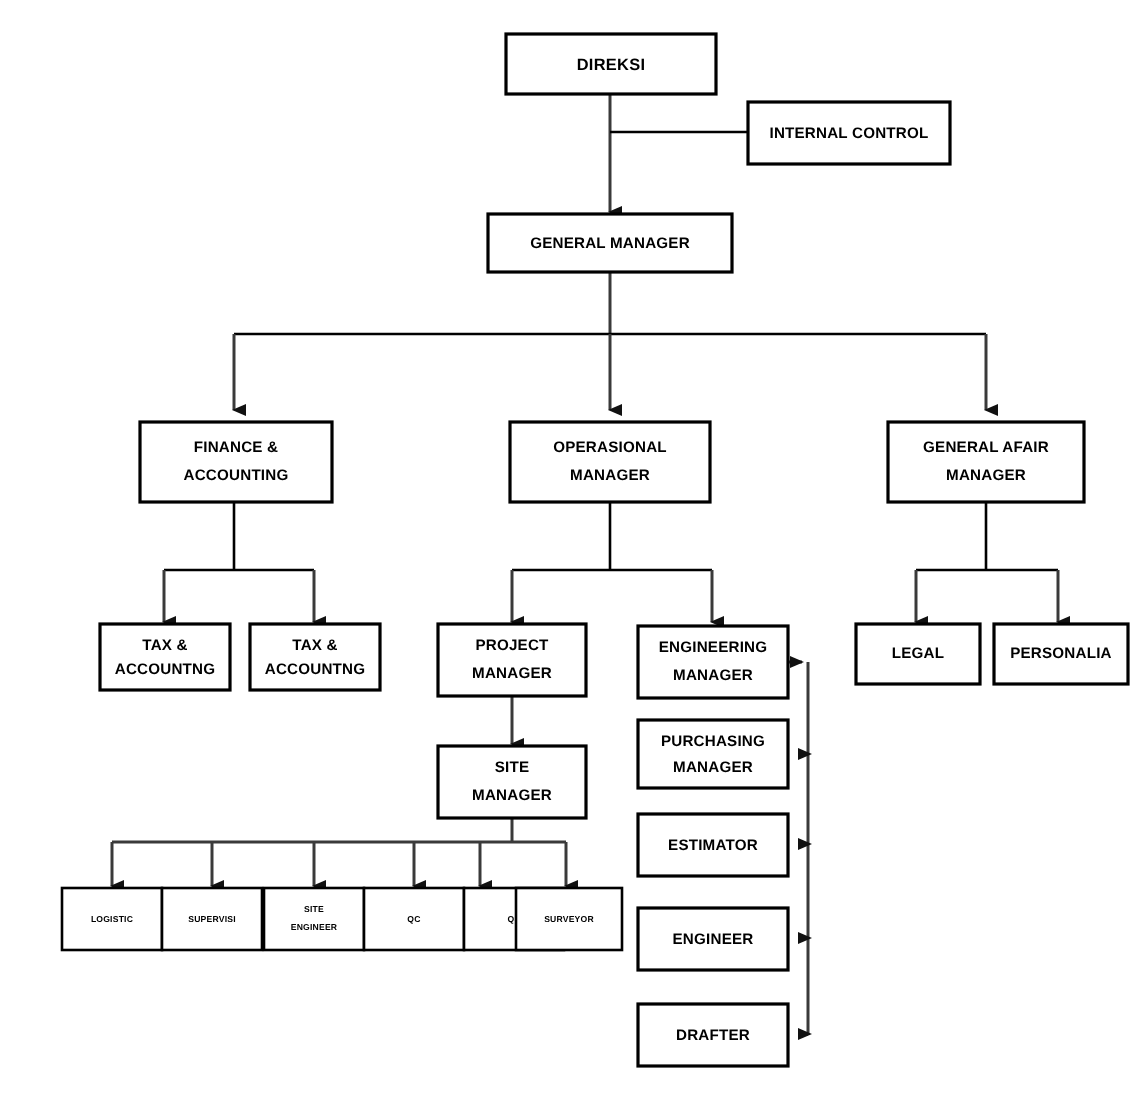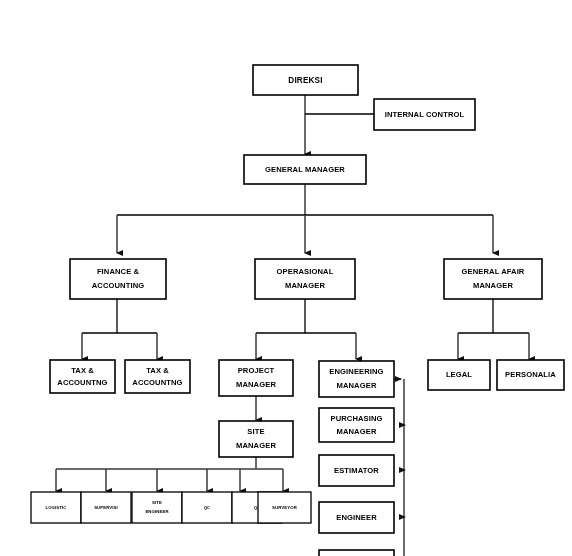--- a/index.html
+++ b/index.html
@@ -11,21 +11,20 @@
   body {
     width: 572px;
     height: 556px;
     overflow: hidden;
     font-family: "Liberation Sans", sans-serif;
   }
   #chart-root {
     position: relative;
     width: 572px;
     height: 458px;
-    margin-top: 48px;
   }
   svg.org-svg {
     position: absolute;
     top: 0;
     left: 0;
     width: 572px;
     height: 556px;
     display: block;
   }
   .node-box {

